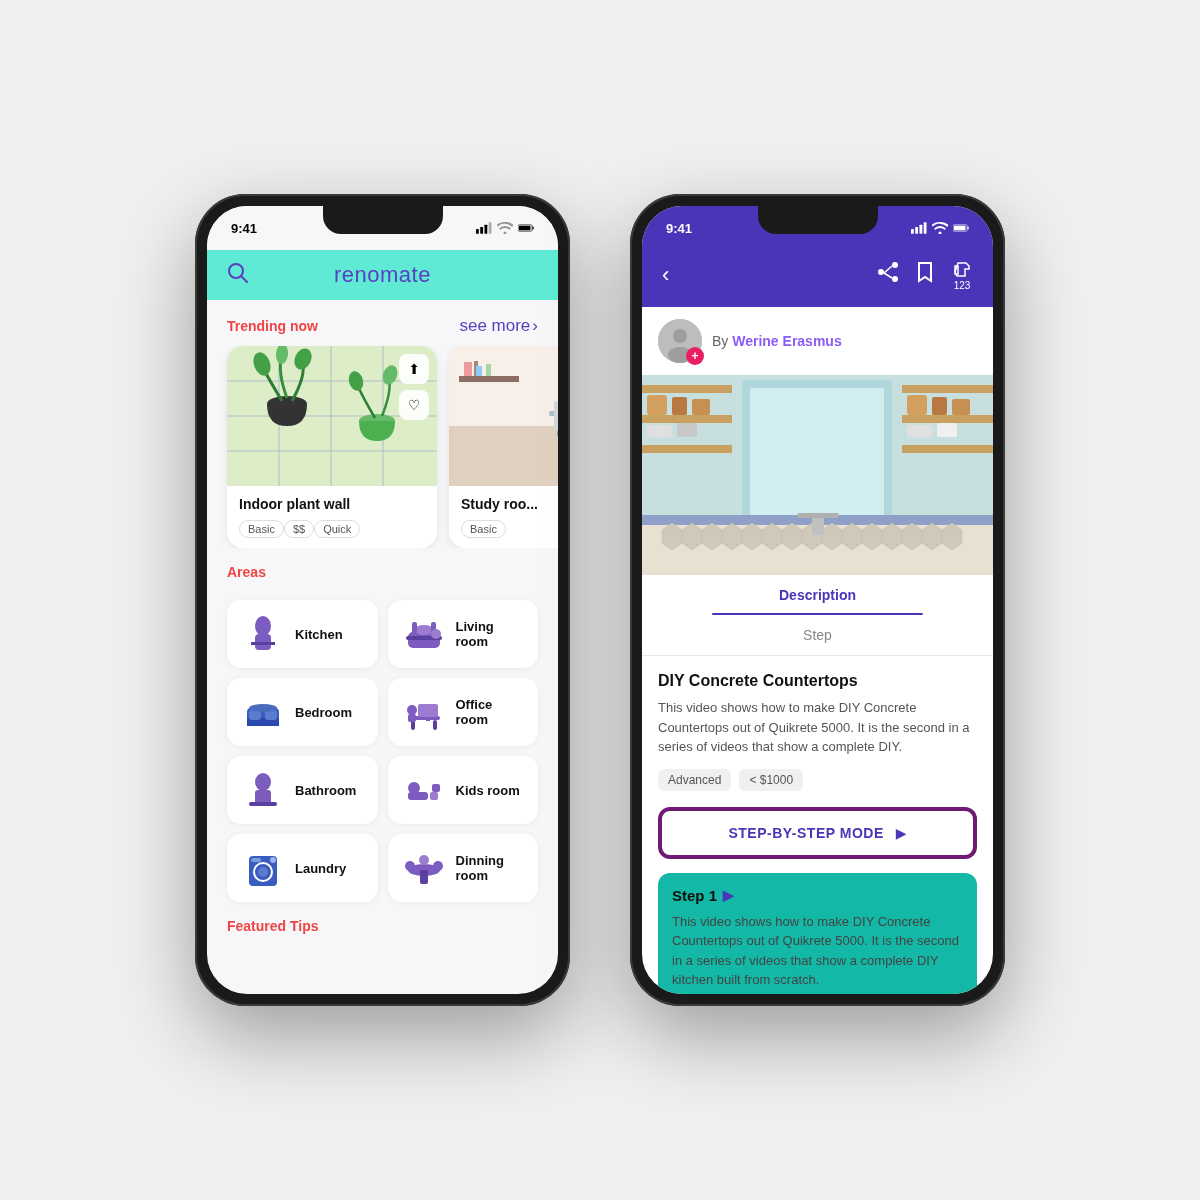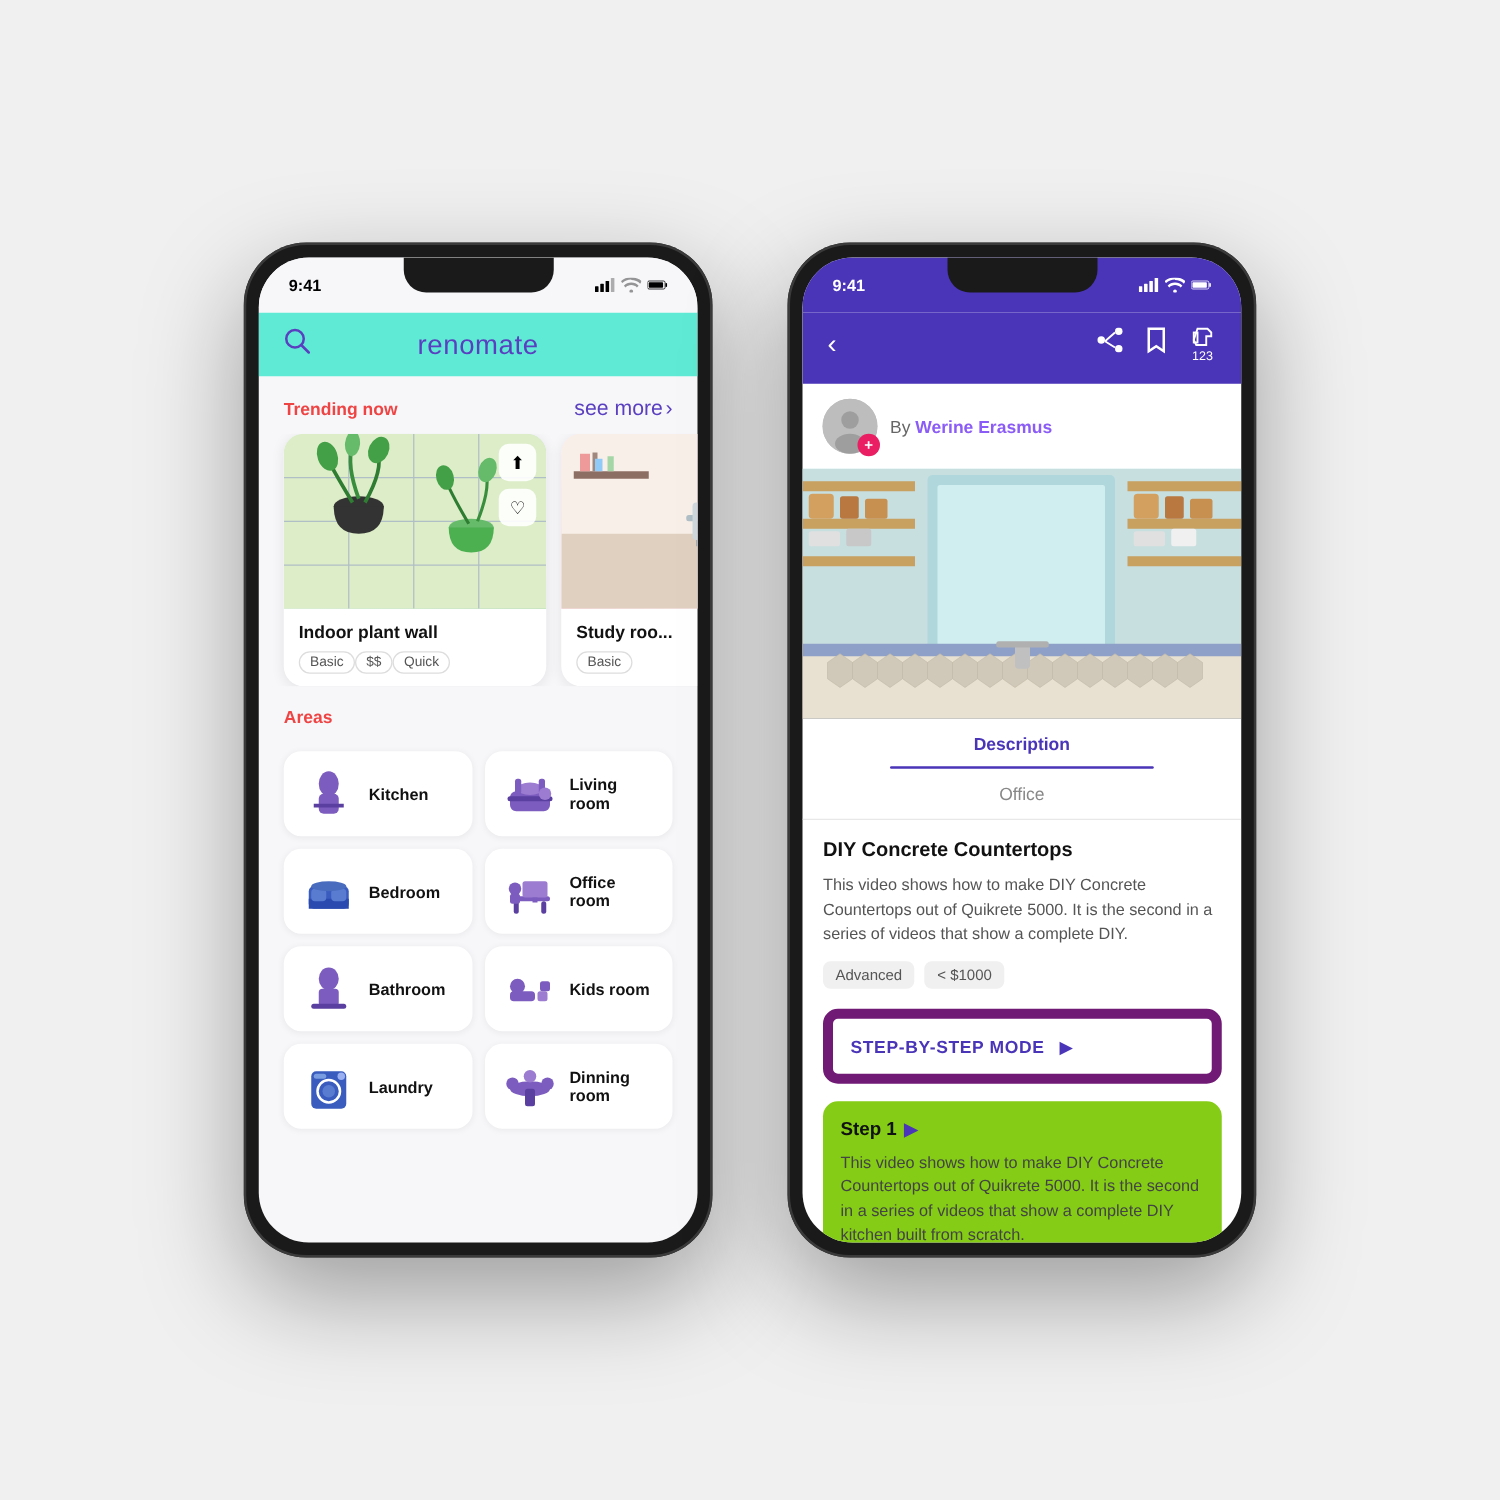--- a/index.html
+++ b/index.html
@@ -353,40 +353,40 @@
     }
     .detail-tag {
       font-size: 12px;
       color: #555;
       background: #f0f0f0;
       border-radius: 6px;
       padding: 4px 10px;
     }
 
     .step-mode-btn {
-      border: 8px solid #701a75;
+      border: 4px solid #701a75;
       border-radius: 12px;
       padding: 14px;
       text-align: center;
       display: flex;
       align-items: center;
-      justify-content: flex-start;
+      justify-content: center;
       gap: 12px;
       margin-bottom: 14px;
       cursor: pointer;
     }
     .step-mode-label {
       font-size: 14px;
       font-weight: 700;
       color: #4a35b8;
       letter-spacing: 0.5px;
     }
 
     .step-card {
-      background: #84cc16;
+      background: #14b8a6;
       border-radius: 12px;
       padding: 14px;
     }
     .step-title {
       font-size: 15px;
       font-weight: 700;
       color: #111;
       margin-bottom: 8px;
       display: flex;
       align-items: center;
@@ -653,20 +653,23 @@
 
                   <ellipse cx="22" cy="14" rx="5" ry="5" fill="#9c7cd0"></ellipse>
                 </svg>
               </div>
               <span class="area-label">Dinning room</span>
             </div>
 
           </div>
         </div>
 
+        <div class="section-header">
+          <span class="section-title">Featured Tips</span>
+        </div>
 
       </div>
     </div>
   </div>
 
   <div class="phone phone2">
     <div class="phone-inner">
 
       <div class="notch-bar" style="background:#4a35b8;">
         <span class="status-time" style="color:#fff;">9:41</span>
@@ -781,21 +784,21 @@
           <rect x="170" y="140" width="12" height="20" rx="3" fill="#c0c0c0"></rect>
           <rect x="155" y="138" width="42" height="5" rx="2" fill="#b0b0b0"></rect>
         </svg>
       </div>
 
       <div class="tabs-bar">
         <div class="tab-item active">
           <span>Description</span>
         </div>
         <div class="tab-item">
-          <span>Office</span>
+          <span>Step</span>
         </div>
       </div>
 
       <div class="detail-content">
 
         <div class="detail-project-title">DIY Concrete Countertops</div>
         <div class="detail-desc">This video shows how to make DIY Concrete Countertops out of Quikrete 5000. It is the second in a series of videos that show a complete DIY.</div>
 
         <div class="detail-tags">
           <span class="detail-tag">Advanced</span>

